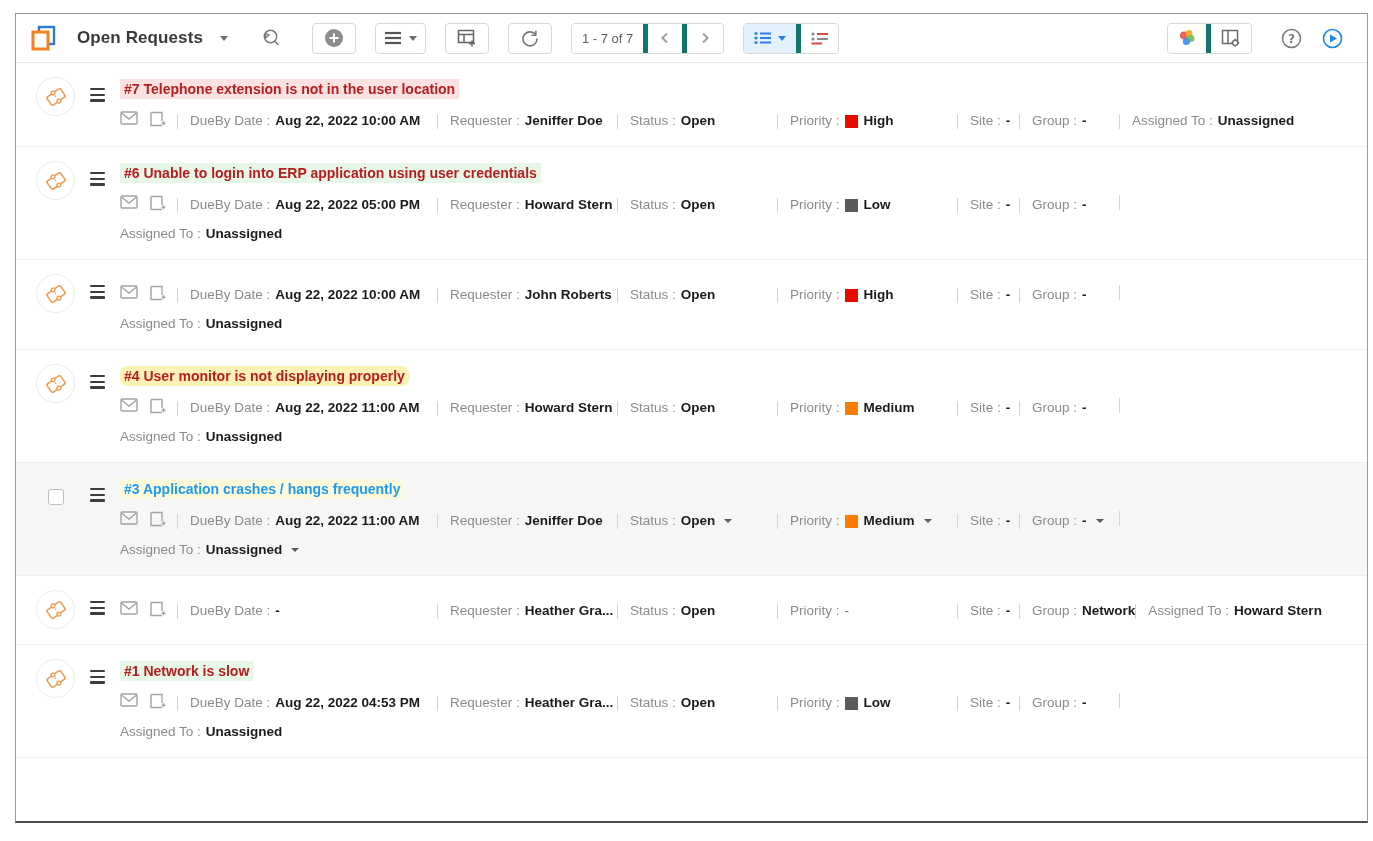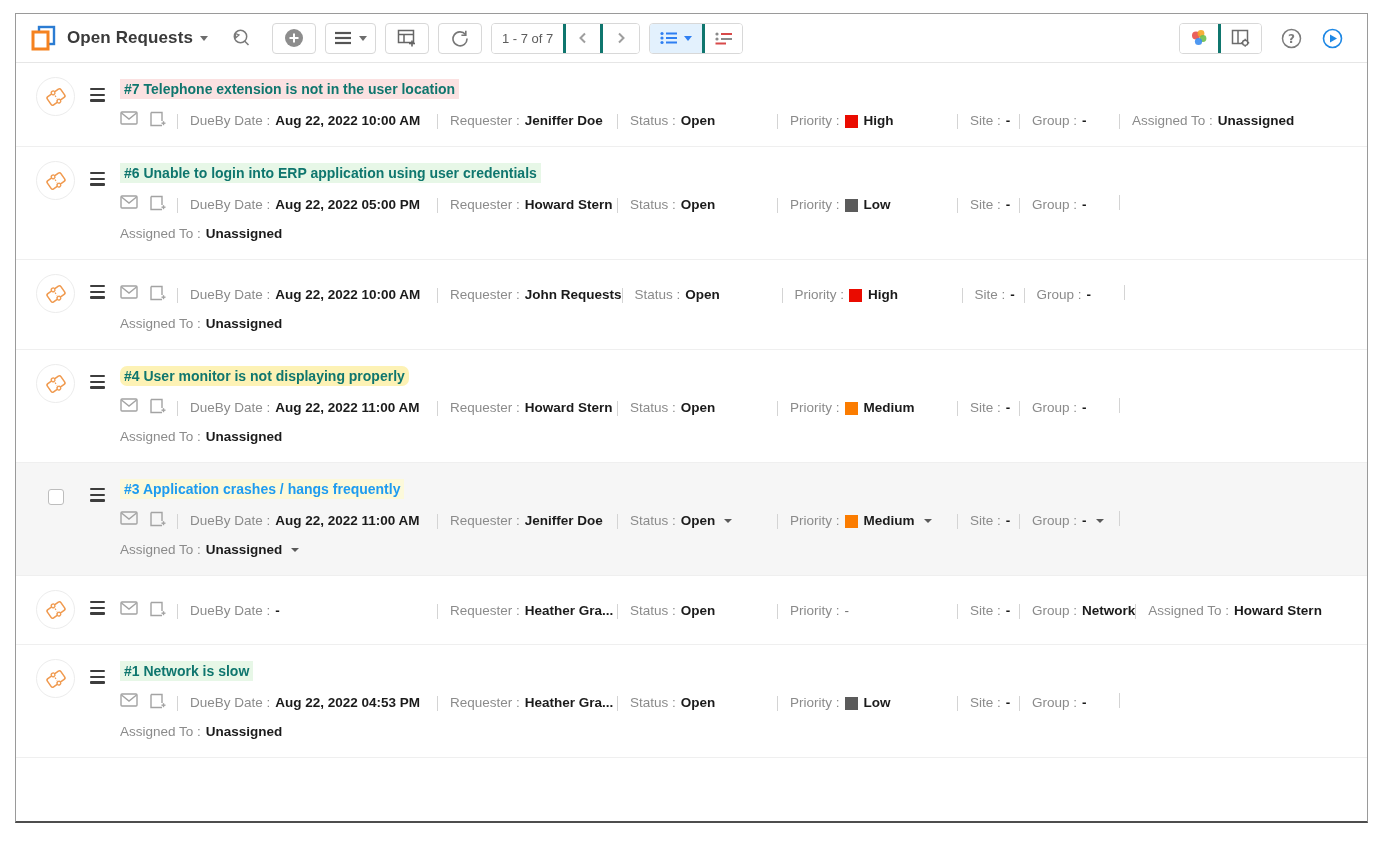--- a/index.html
+++ b/index.html
@@ -5,53 +5,53 @@
   * { margin:0; padding:0; box-sizing:border-box; }
   html,body { background:#fff; width:1373px; height:841px; overflow:hidden;
               font-family:"Liberation Sans","DejaVu Sans",sans-serif; }
   .app {
     position:absolute; left:15px; top:13px; width:1353px; height:810px;
     background:#fff; border:1px solid #9a9a9a; border-bottom:2px solid #4d4d4d;
     display:flex; flex-direction:column;
   }
   
   .toolbar { height:49px; flex:0 0 49px; display:flex; align-items:center;
-             padding:0 14px 0 14px; border-bottom:1px solid #e6e6e6; }
+             padding:0 14px 0 14px; border-bottom:1px solid #e6e6e6;gap:10px; }
   .logo { width:27px; height:27px; margin-right:10px; }
   .view-title { font-size:17px; font-weight:bold; color:#3a3a3a; letter-spacing:.1px; }
   .caret { display:inline-block; width:0; height:0; border-left:4.5px solid transparent;
            border-right:4.5px solid transparent; border-top:5px solid #6d6d6d;
            margin-left:7px; vertical-align:middle; }
   .filter-search { margin-left:22px; margin-right:20px; cursor:pointer; display:flex; }
   .btn { height:31px; min-width:44px; border:1px solid #d8d8d8; border-radius:4px;
          background:#fff; display:inline-flex; align-items:center; justify-content:center;
          margin-right:9px; cursor:pointer; padding:0 8px; }
   .btn-group { display:inline-flex; border:1px solid #d8d8d8; border-radius:4px;
                overflow:hidden; margin-right:9px; height:31px; }
   .btn-group .cell { display:inline-flex; align-items:center; justify-content:center;
-                     padding:0 10px; border-right:3px solid #0f766e; cursor:pointer;
+                     padding:0 10px; border-right:5px solid #0f766e; cursor:pointer;
                      background:#fff; min-width:36px; }
   .btn-group .cell:last-child { border-right:none; }
   .pag-text { font-size:13px; color:#5c5c5c; padding:0 14px; }
   .cell.active { background:#e3f1fd; }
   .spacer { flex:1; }
   
   .list { flex:1; overflow:hidden; }
   .row { display:flex; padding:14px 24px 15px 20px; border-bottom:1px solid #efefef; background:#fff; }
   .row.selected { background:#f6f6f6; }
   .gutter { width:84px; flex:0 0 84px; display:flex; align-items:flex-start; }
   .lead-ticket { width:39px; height:39px; border-radius:50%; border:1px solid #ececec;
                  display:flex; align-items:center; justify-content:center; background:#fff; }
   .lead-checkbox { width:39px; height:39px; display:flex; align-items:center; justify-content:center; }
   .cb { width:16px; height:16px; border:1.5px solid #bdbdbd; border-radius:3px; background:#fff; display:block; cursor:pointer; }
   .hamburger { margin-left:15px; margin-top:11px; cursor:pointer; }
   .hamburger i { display:block; width:15px; height:2.4px; background:#3d3d3d; margin-bottom:3.2px; border-radius:1px; }
   .content { flex:1; min-width:0; }
   .title-line { line-height:21px; margin-top:1px; }
-  .title { font-size:14px; font-weight:bold; color:#0f766e; padding:2px 4px; cursor:pointer; }
+  .title { font-size:14px; font-weight:bold; color:#b91c1c; padding:2px 4px; cursor:pointer; }
   .title.normal { font-weight:normal; color:#2e2e2e; }
   .meta-line { margin-top:11px; display:flex; flex-wrap:nowrap; align-items:flex-start;
                font-size:13.5px; color:#8b8b8b; line-height:20px; white-space:nowrap; }
   .meta-line.second { margin-top:9px; }
   .micon { display:inline-flex; margin-right:11px; cursor:pointer; }
   .pipe { display:inline-block; width:1px; height:15px; background:#d4d4d4; margin:0 12px 0 0; }
   .seg { display:inline-flex; align-items:center; }
   .seg .lbl { color:#8b8b8b; margin-right:5px; }
   .seg .val { font-weight:bold; color:#1b1b1b; }
   .seg .val.plain { font-weight:normal; color:#6f6f6f; }
@@ -384,21 +384,21 @@
               </svg>
         </span>
         <span class="seg seg-dueby">
               <i class="pipe"></i>
               <span class="lbl">DueBy Date :</span>
               <span class="val">Aug 22, 2022 10:00 AM</span>
             </span>
         <span class="seg seg-requester">
               <i class="pipe"></i>
               <span class="lbl">Requester :</span>
-              <span class="val">John Requests</span>
+              <span class="val">John Roberts</span>
             </span>
         <span class="seg seg-status">
               <i class="pipe"></i>
               <span class="lbl">Status :</span>
               <span class="val">Open</span>
             </span>
         <span class="seg seg-priority">
               <i class="pipe"></i>
               <span class="lbl">Priority :</span>
               <span class="sq" style="background: rgb(234, 11, 0);"></span>

